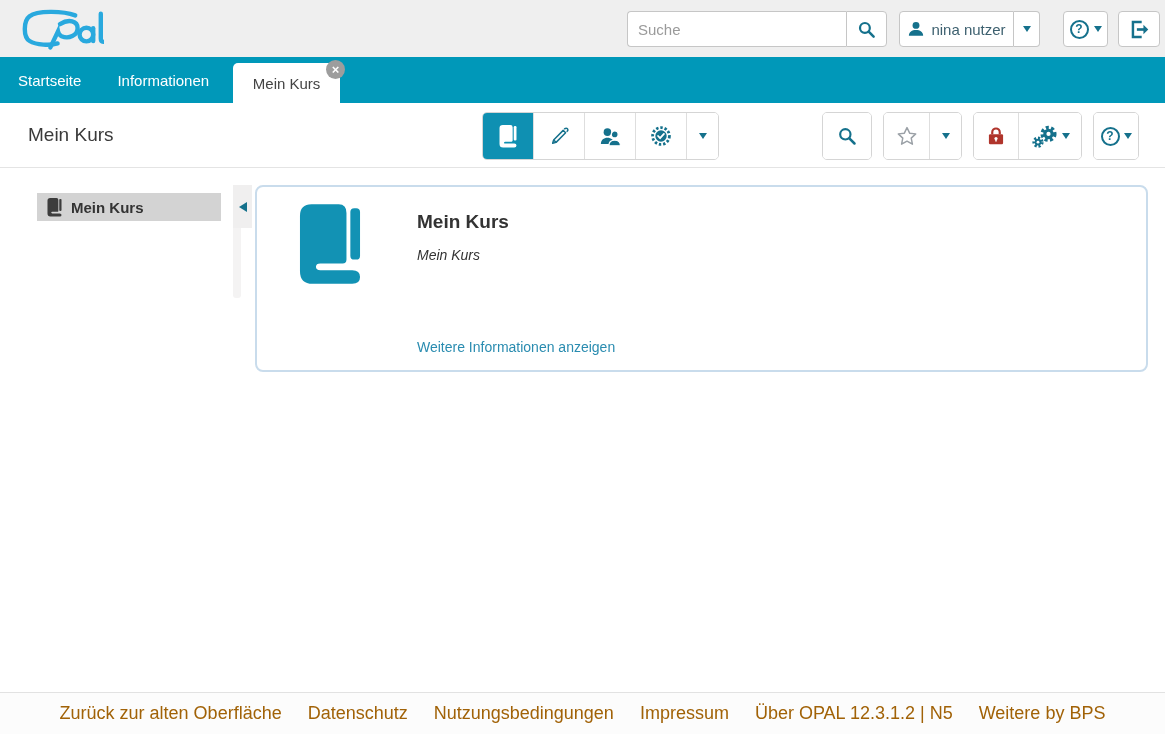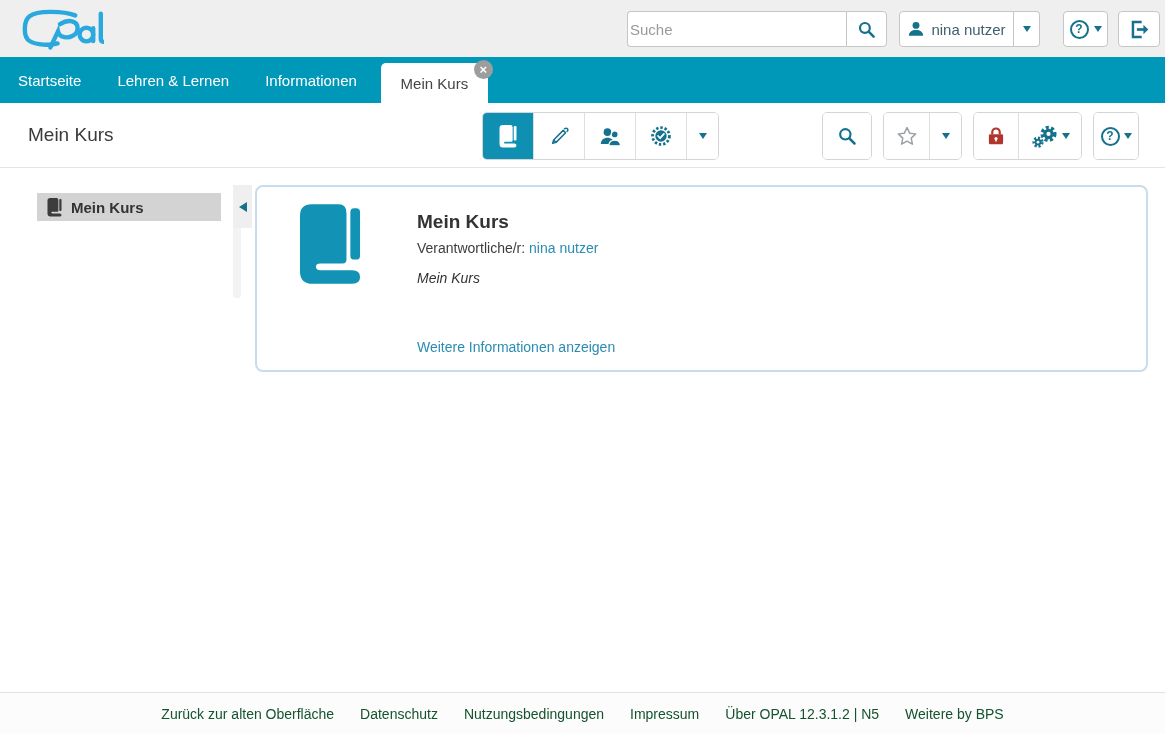--- a/index.html
+++ b/index.html
@@ -6,21 +6,21 @@
   body { font-family:"Liberation Sans", sans-serif; background:#fff; }
   .app { position:relative; width:1165px; height:734px; background:#fff; overflow:hidden; }
 
   
   .top-header { position:relative; height:57px; background:#efefef; }
   .logo { position:absolute; left:16px; top:6px; width:88px; height:46px; }
   .logo svg { width:100%; height:100%; }
 
   .searchbox { position:absolute; left:627px; top:11px; display:flex; }
   .search-input { width:219px; height:36px; border:1px solid #c6c6c6; border-right:none; border-radius:4px 0 0 4px;
-    padding:0 2px; font-size:15px; color:#444; background:#fff; font-family:inherit; }
+    padding:0 10px; font-size:15px; color:#444; background:#fff; font-family:inherit; }
   .search-input::placeholder { color:#9a9a9a; }
   .hbtn { height:36px; background:#fff; border:1px solid #c6c6c6; border-radius:4px; color:#15718c;
     display:flex; align-items:center; justify-content:center; cursor:pointer; font-family:inherit; }
   .search-btn { width:41px; border-radius:0 4px 4px 0; }
   .user-group { position:absolute; left:899px; top:11px; display:flex; }
   .user-main { width:115px; border-radius:4px 0 0 4px; gap:6px; font-size:15px; color:#3d606f; font-weight:400; }
   .user-caret { width:26px; border-left:none; border-radius:0 4px 4px 0; }
   .help-top { position:absolute; left:1063px; top:11px; width:45px; gap:5px; }
   .logout { position:absolute; left:1118px; top:11px; width:42px; }
   .caret { display:inline-block; width:0; height:0; border-left:4.5px solid transparent;
@@ -70,21 +70,21 @@
   .card-meta { font-size:14px; color:#9b9b9b; }
   .card-title { font-size:19px; font-weight:bold; color:#333; margin-top:6px; }
   .card-resp { font-size:14px; color:#3d3d3d; margin-top:7px; }
   .card-desc { font-size:14px; color:#333; font-style:italic; margin-top:14px; }
   .link { color:#2a8cb0; text-decoration:none; cursor:pointer; }
   .more-link { position:absolute; left:160px; bottom:15px; font-size:14px; }
 
   
   .footer { height:42px; background:#fcfcfc; border-top:1px solid #e2e2e2;
     display:flex; align-items:center; justify-content:center; gap:26px; }
-  .footer a { font-size:14px; color:#14532d; text-decoration:none; cursor:pointer; }
+  .footer a { font-size:18px; color:#a16207; text-decoration:none; cursor:pointer; }
 
   svg .stroke { fill:none; stroke:currentColor; }
 </style>
 </head>
 <body>
 
 <div class="app">
 
   <header class="top-header">
     <div class="logo" aria-label="OPAL">
@@ -131,21 +131,20 @@
       <svg width="21" height="21" viewBox="0 0 24 24" color="#15718c">
         <path class="stroke" d="M14.5 3.5 H4.5 V20.5 H14.5" stroke-width="2.8"></path>
         <line class="stroke" x1="9" y1="12" x2="17.5" y2="12" stroke-width="3"></line>
         <path d="M16.5 6.5 L22 12 L16.5 17.5 Z" fill="currentColor"></path>
       </svg>
     </button>
   </header>
 
   <nav class="mainnav">
     <div class="nav-tab">Startseite</div>
-    <div class="nav-tab">Lehren &amp; Lernen</div>
     <div class="nav-tab">Informationen</div>
     <div class="nav-tab-active">
       <span>Mein Kurs</span>
       <span class="tab-close">×</span>
     </div>
   </nav>
 
   <div class="course-toolbar">
     <h1 class="page-title">Mein Kurs</h1>
 
@@ -256,24 +255,20 @@
     </div>
     <div class="collapse-strip"></div>
 
     <section class="card">
       <svg class="card-book" viewBox="0 0 64 84" fill="currentColor">
         <path d="M13 0 H41 Q49 0 49 9 V57 Q49 61 45 61 H22 Q17.5 61 17.5 64.5 Q17.5 68 22 68 H55 Q63 68 63 75 Q63 82 55 82 H14 Q1 82 1 69 V12 Q1 0 13 0 Z"></path>
         <rect x="53" y="4" width="10" height="53" rx="4"></rect>
       </svg>
       <div class="card-text">
         <div class="card-title">Mein Kurs</div>
-        <div class="card-resp">
-          <span>Verantwortliche/r: </span>
-          <a class="link">nina nutzer</a>
-        </div>
         <div class="card-desc">Mein Kurs</div>
       </div>
       <a class="link more-link">Weitere Informationen anzeigen</a>
     </section>
   </main>
 
   <footer class="footer">
     <a>Zurück zur alten Oberfläche</a>
     <a>Datenschutz</a>
     <a>Nutzungsbedingungen</a>

